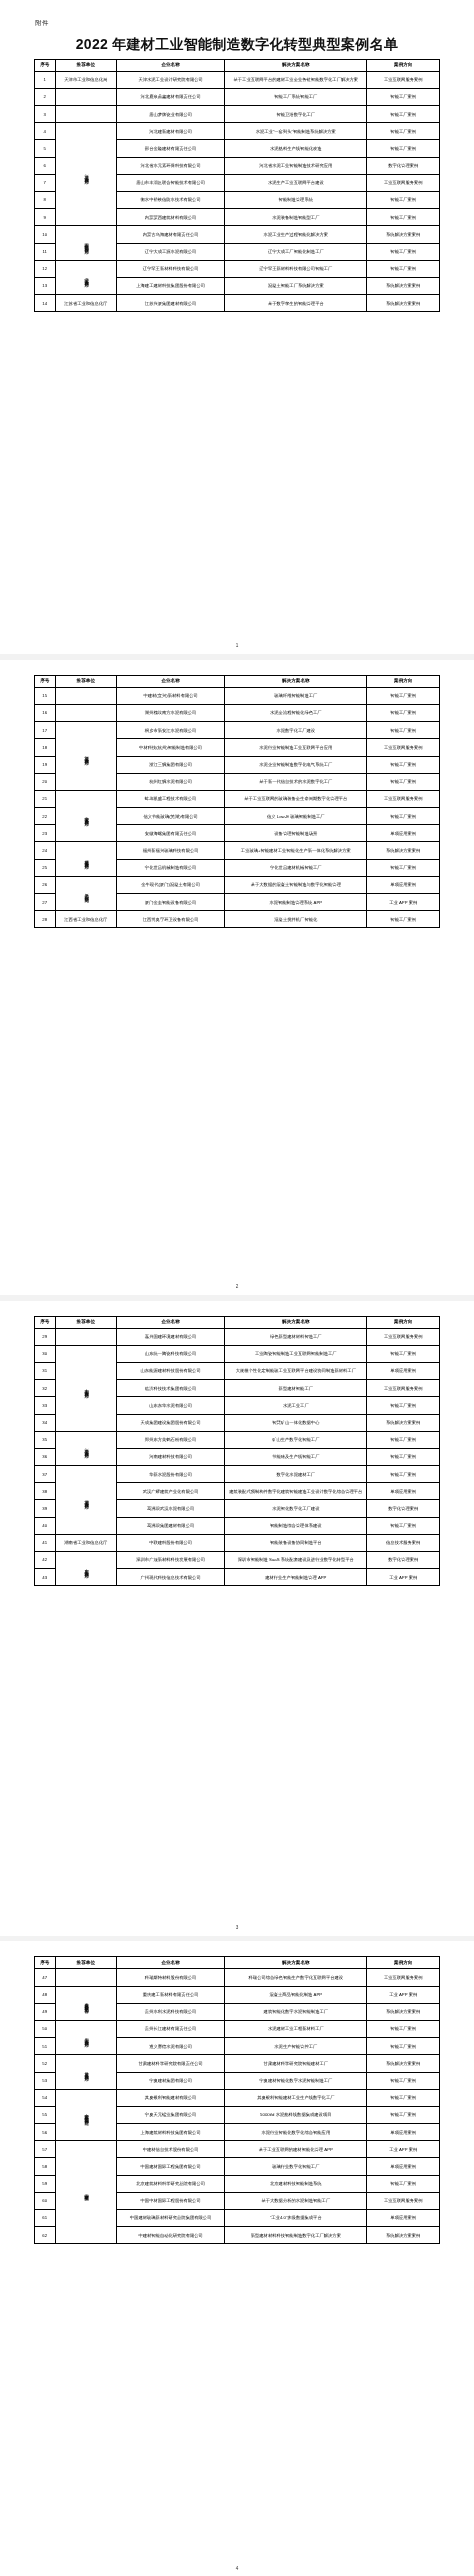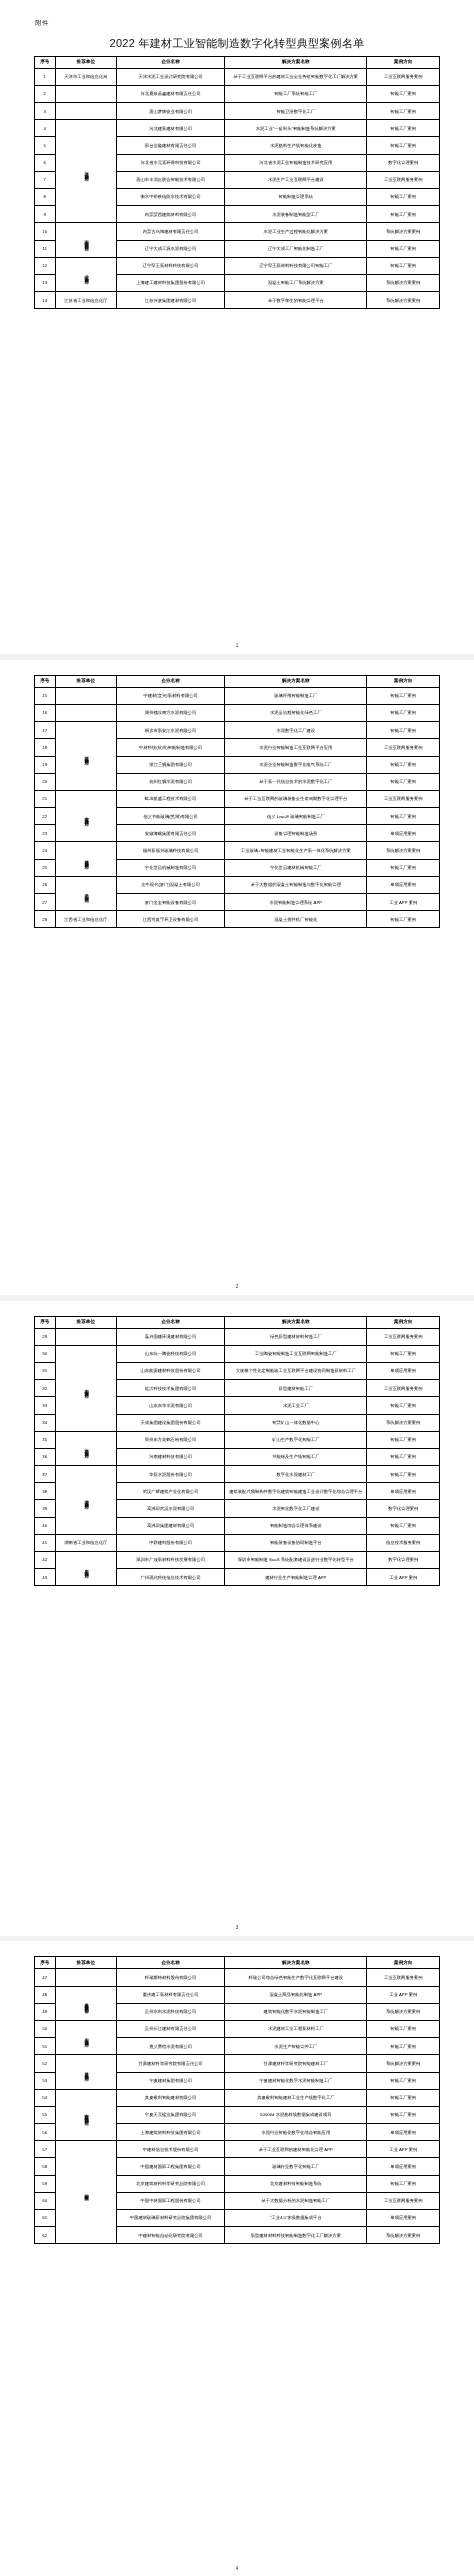--- a/index.html
+++ b/index.html
@@ -18,22 +18,22 @@
   .page-3{height:635px;}
   .page-4{height:635px;}
   .attach-label{
     font-size:6.4px;
     color:#111;
     margin:3.5px 0 8px 1.2px;
     letter-spacing:0.3px;
   }
   .doc-title{
     text-align:center;
-    font-size:11px;
-    font-weight:normal;
+    font-size:14px;
+    font-weight:bold;
     color:#111;
     letter-spacing:0.3px;
     margin:1.2px 0 5.2px 0;
   }
   table.list{
     border-collapse:collapse;
     width:100%;
     table-layout:fixed;
   }
   table.list th, table.list td{

